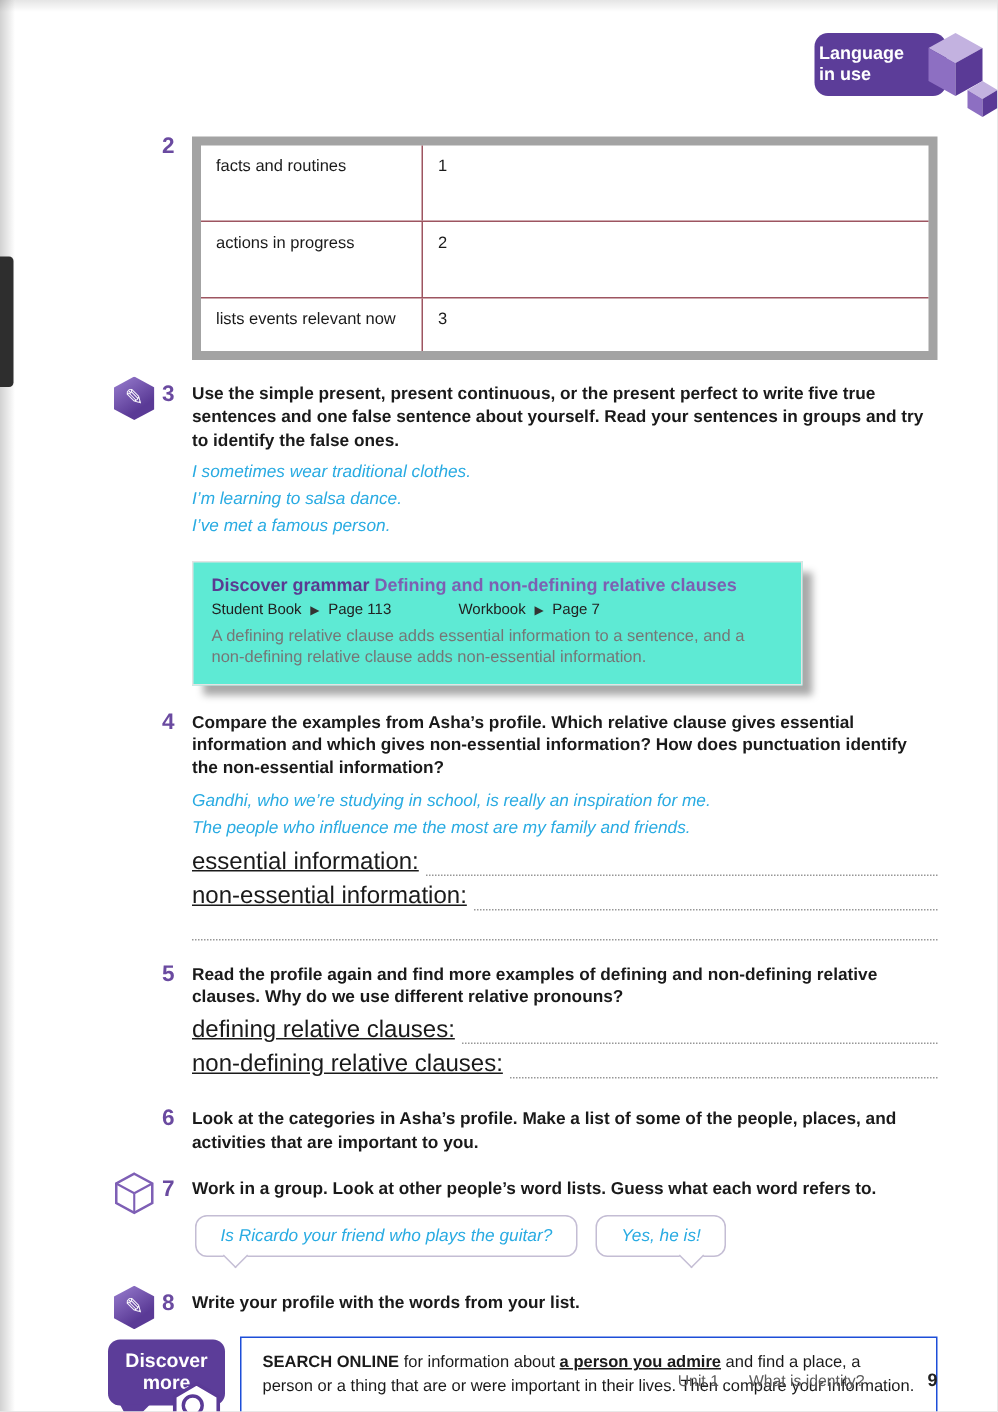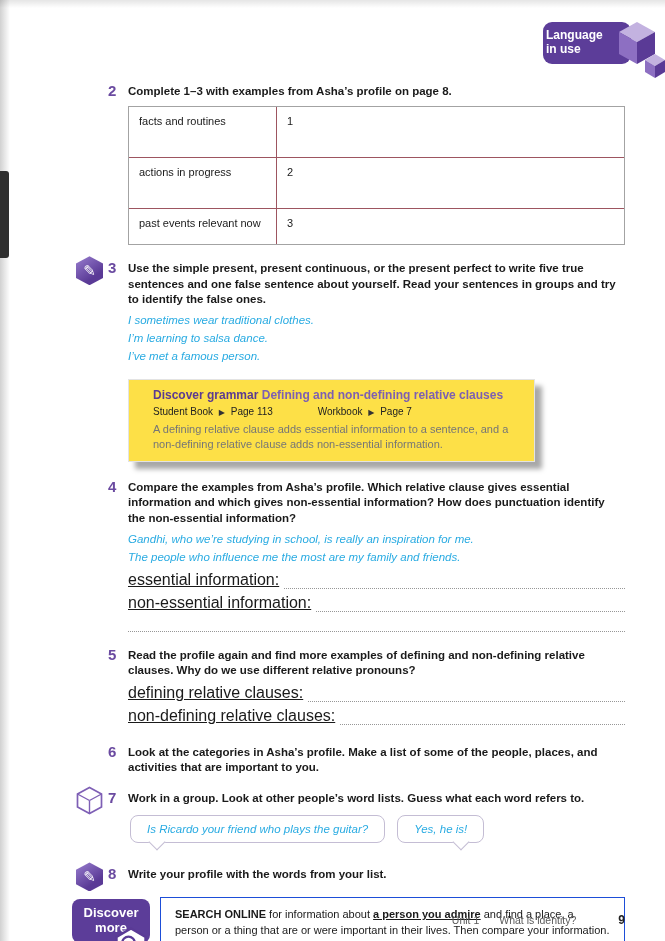--- a/index.html
+++ b/index.html
@@ -53,38 +53,38 @@
   }
   .hex-pencil span { color: #fff; font-size: 15px; line-height: 1; }
   .prompt { margin: 0; font-weight: bold; font-size: 11.5px; line-height: 1.33; }
   .examples { margin-top: 4px; }
   .example-line {
     margin: 0; color: #29abe2; font-style: italic; font-size: 11.5px; line-height: 18px;
   }
   .mb { margin-bottom: 16px; }
 
   
-  .gtable { margin-top: 7px; border: 1px solid #a3a3a3; width: 100%; box-sizing: border-box; }
+  .gtable { margin-top: 7px; border: 6px solid #a3a3a3; width: 100%; box-sizing: border-box; }
   .grow { display: flex; border-top: 1px solid #9d5560; }
   .grow:first-child { border-top: none; }
   .grow:nth-child(1) { height: 50px; }
   .grow:nth-child(2) { height: 50px; }
   .grow:nth-child(3) { height: 35px; }
   .gcell-label {
     width: 148px; box-sizing: border-box; border-right: 1px solid #9d5560;
     padding: 8px 0 0 10px; font-size: 11px;
   }
   .gcell-val { flex: 1; padding: 8px 0 0 10px; font-size: 11px; }
 
   
   .grammar-box {
     width: 407px; box-sizing: border-box;
-    background: #fde047; border: 1px solid #e3e3e3;
+    background: #5eead4; border: 1px solid #e3e3e3;
     box-shadow: 7px 7px 5px #a8a8a8;
-    padding: 8px 12px 10px 24px;
+    padding: 8px 12px 10px 12px;
     margin: 14px 0 18px 0;
   }
   .grammar-title-line { font-size: 12px; font-weight: bold; }
   .grammar-title { color: #5b3a91; }
   .grammar-subtitle { color: #7d5fb2; }
   .grammar-refs { margin-top: 4px; font-size: 10px; color: #222; }
   .grammar-refs .ref2 { margin-left: 42px; }
   .tri { font-size: 8px; color: #333; padding: 0 3px; }
   .grammar-body { margin-top: 5px; font-size: 11px; line-height: 1.32; color: #767676; width: 360px; }
 
@@ -158,32 +158,31 @@
       <polygon points="46,34 56,40 46,46 36,40" fill="#c3b2e0"></polygon>
       <polygon points="36,40 46,46 46,58 36,52" fill="#8d6fc2"></polygon>
       <polygon points="46,46 56,40 56,52 46,58" fill="#5a3a96"></polygon>
     </svg>
   </div>
 
   <div class="content">
 
     <section class="exercise">
       <span class="ex-num">2</span>
-      <p class="prompt">Complete 1–3 with examples from Asha’s profile on page 8.</p>
       <div class="gtable">
         <div class="grow">
           <div class="gcell-label">facts and routines</div>
           <div class="gcell-val">1</div>
         </div>
         <div class="grow">
           <div class="gcell-label">actions in progress</div>
           <div class="gcell-val">2</div>
         </div>
         <div class="grow">
-          <div class="gcell-label">past events relevant now</div>
+          <div class="gcell-label">lists events relevant now</div>
           <div class="gcell-val">3</div>
         </div>
       </div>
     </section>
 
     <section class="exercise" style="margin-top:16px;">
       <span class="ex-icon">
         <span class="hex-pencil">
             <span>✎</span>
           </span>

